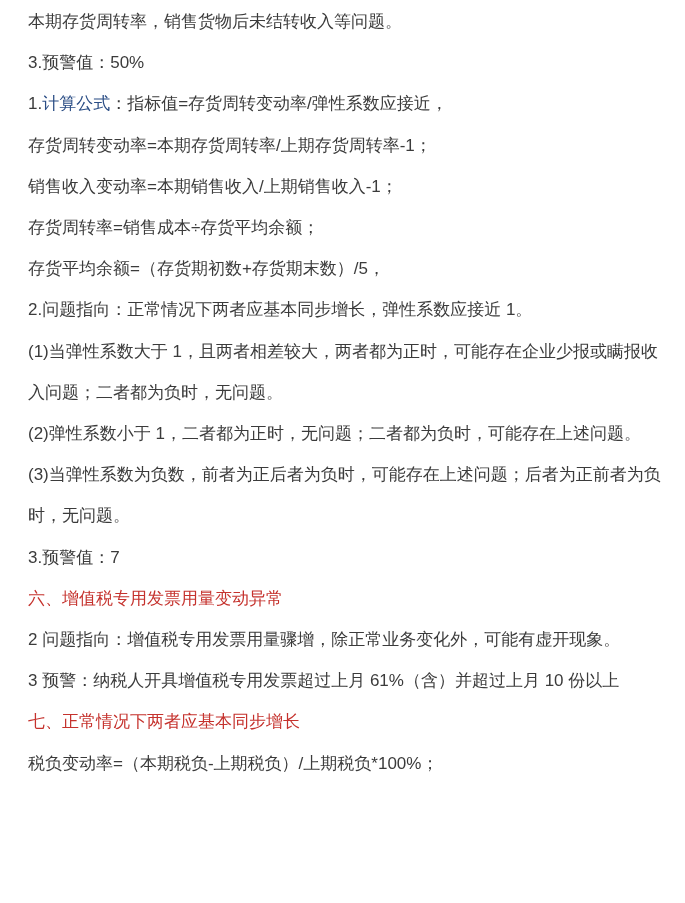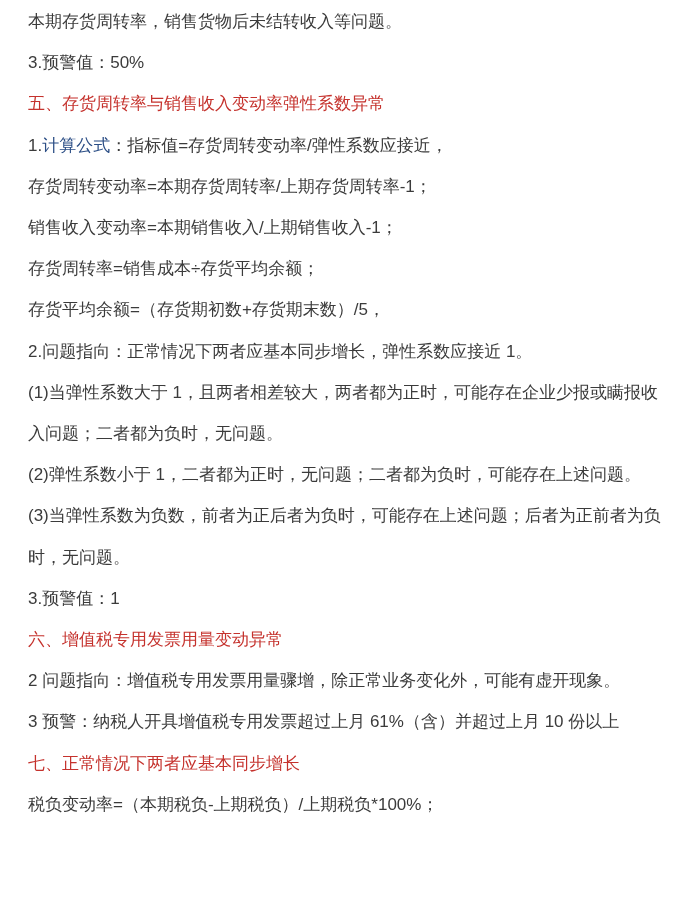--- a/index.html
+++ b/index.html
@@ -39,29 +39,28 @@
     color: var(--formula-label-color);
     margin-top: 36px;
   }
 </style>
 </head>
 <body>
 
 <div class="doc">
     <div class="para body"><span>本期存货周转率，销售货物后未结转收入等问题。</span></div>
     <div class="para body"><span>3.预警值：50%</span></div>
-    <div class="para heading"><span>五、存货周转率与销售收入变动率弹性系数异常</span></div>
     <div class="para body"><span>1.</span><span class="seg-formula-label">计算公式</span><span>：指标值=存货周转变动率/弹性系数应接近，</span></div>
     <div class="para body"><span>存货周转变动率=本期存货周转率/上期存货周转率-1；</span></div>
     <div class="para body"><span>销售收入变动率=本期销售收入/上期销售收入-1；</span></div>
     <div class="para body"><span>存货周转率=销售成本÷存货平均余额；</span></div>
     <div class="para body"><span>存货平均余额=（存货期初数+存货期末数）/5，</span></div>
     <div class="para body"><span>2.问题指向：正常情况下两者应基本同步增长，弹性系数应接近 1。</span></div>
     <div class="para body"><span>(1)当弹性系数大于 1，且两者相差较大，两者都为正时，可能存在企业少报或瞒报收入问题；二者都为负时，无问题。</span></div>
     <div class="para body"><span>(2)弹性系数小于 1，二者都为正时，无问题；二者都为负时，可能存在上述问题。</span></div>
     <div class="para body"><span>(3)当弹性系数为负数，前者为正后者为负时，可能存在上述问题；后者为正前者为负时，无问题。</span></div>
-    <div class="para body"><span>3.预警值：1</span></div>
+    <div class="para body"><span>3.预警值：7</span></div>
     <div class="para heading"><span>六、增值税专用发票用量变动异常</span></div>
     <div class="para body"><span>2 问题指向：增值税专用发票用量骤增，除正常业务变化外，可能有虚开现象。</span></div>
     <div class="para body"><span>3 预警：纳税人开具增值税专用发票超过上月 61%（含）并超过上月 10 份以上</span></div>
     <div class="para heading"><span>七、正常情况下两者应基本同步增长</span></div>
     <div class="para body"><span>税负变动率=（本期税负-上期税负）/上期税负*100%；</span></div>
   </div>
 
 </body></html>

